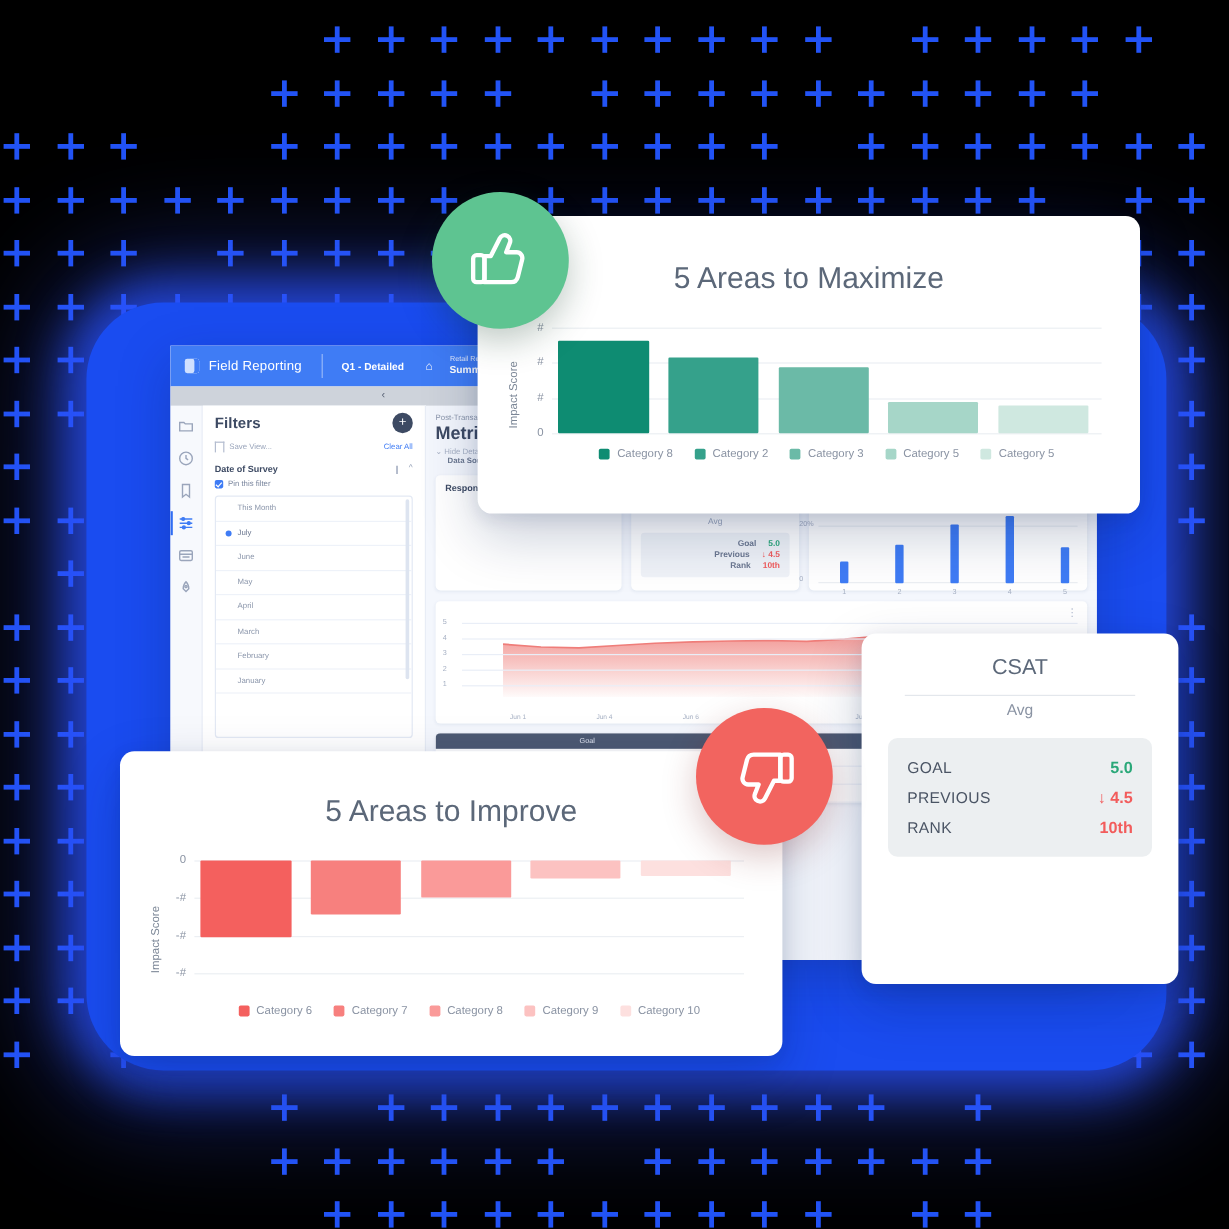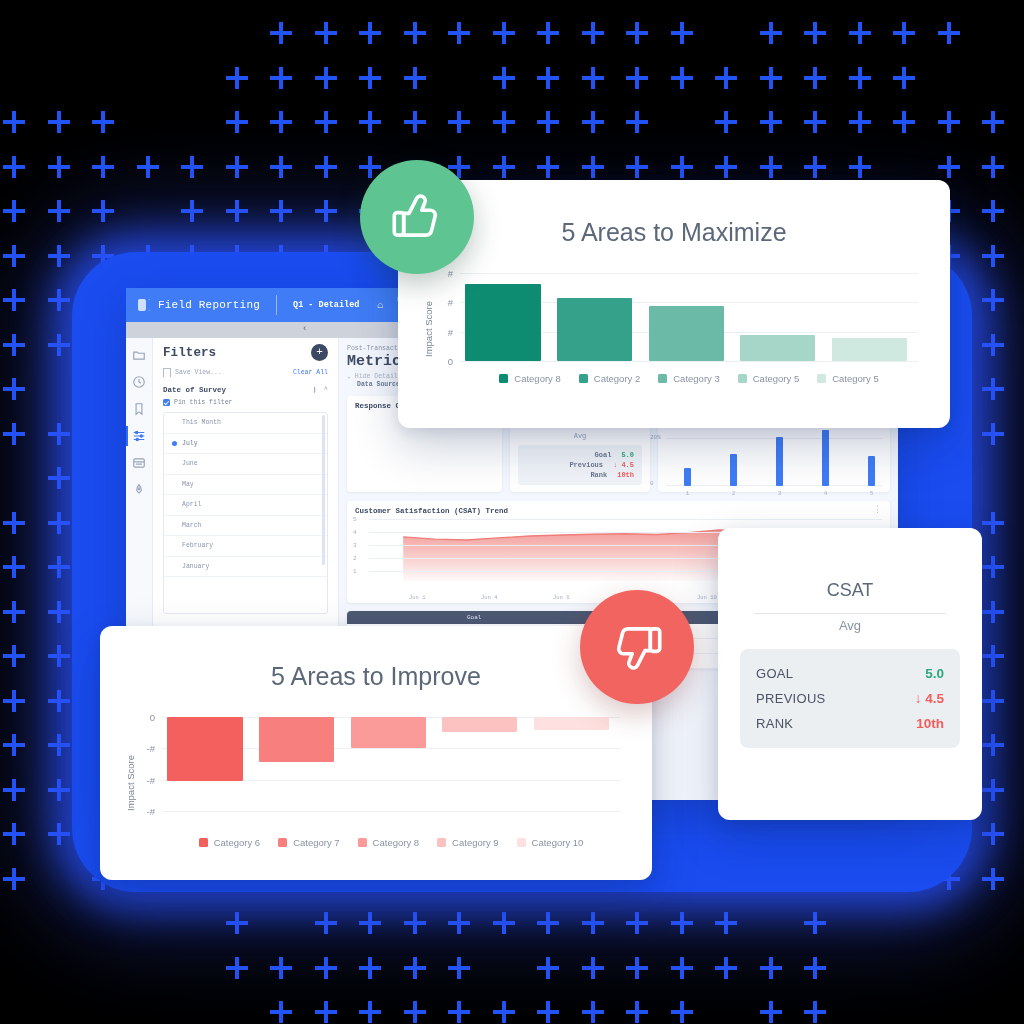--- a/index.html
+++ b/index.html
@@ -23,24 +23,23 @@
     box-shadow:0 0 38px 18px rgba(40,80,250,.75), 0 0 90px 40px rgba(60,90,250,.35);
     filter:blur(0.4px);
   }
   #glow:after{
     content:"";position:absolute;inset:-10px;border-radius:74px;
     background:radial-gradient(closest-side,rgba(90,120,255,.45),rgba(90,120,255,0) 72%);
   }
 
   
   #dash{
-    position:absolute;left:126px;top:288px;width:772px;height:512px;
+    position:absolute;left:142px;top:288px;width:772px;height:512px;
     background:#f4f7fd;overflow:hidden;
     box-shadow:0 14px 40px rgba(10,30,80,.25);
-    font-family:Liberation Mono, monospace;
   }
   .dash-topbar{height:34px;background:#3f7cf5;display:flex;align-items:center;color:#fff;}
   .dash-logo{width:12px;height:12px;margin:0 8px 0 12px;background:#cfe0ff;border-radius:2px;
       box-shadow:inset -4px 0 0 #3f7cf5, inset -6px 0 0 #cfe0ff;}
   .dash-app{font-size:11px;font-weight:400;letter-spacing:.2px;}
   .dash-sep{width:1px;height:20px;background:rgba(255,255,255,.45);margin:0 16px;}
   .dash-crumb{font-size:8.5px;font-weight:bold;}
   .dash-home{margin:0 14px 0 18px;font-size:10px;opacity:.95;}
   .dash-rr{line-height:1.15;text-align:center;}
   .dash-rr .s1{font-size:6px;opacity:.85;display:block;}
@@ -138,21 +137,21 @@
   .grid-line{position:absolute;left:0;right:0;height:1px;background:#eceff3;}
   .ytick{position:absolute;right:calc(100% + 7px);font-size:9.5px;color:#8a93a3;
      transform:translateY(-50%);white-space:nowrap;}
   .bar{position:absolute;border-radius:1px;}
   .legend{display:flex;justify-content:center;gap:18px;margin-top:12px;}
   .lg{display:flex;align-items:center;gap:6px;}
   .lg .sw{width:9px;height:9px;border-radius:1.5px;}
   .lg .lt{font-size:9.5px;color:#8a93a3;}
 
   
-  #card-csat .cs-title{font-size:18px;color:#5c6879;font-weight:400;text-align:center;padding-top:18px;margin-top:34px;}
+  #card-csat .cs-title{font-size:18px;color:#5c6879;font-weight:400;text-align:center;padding-top:18px;}
   #card-csat .cs-rule{height:1px;background:#e3e7ec;margin:12px 36px 0 36px;}
   #card-csat .cs-big{font-size:68px;font-weight:bold;color:#0e1c2e;text-align:center;
      line-height:1;margin-top:14px;letter-spacing:-1px;}
   #card-csat .cs-avg{font-size:13px;color:#8a93a3;text-align:center;margin-top:4px;}
   #card-csat .cs-box{background:#eceff1;border-radius:8px;margin:16px 22px 0 22px;padding:12px 16px;}
   #card-csat .cs-row{display:flex;justify-content:space-between;align-items:center;padding:5px 0;}
   #card-csat .cs-l{font-size:13px;color:#4a5464;letter-spacing:.3px;}
   #card-csat .cs-v{font-size:13.5px;font-weight:bold;}
 
   
@@ -524,21 +523,20 @@
                 <div class="bbl" style="left: 113.5px;">3</div>
                 <div class="bb" style="left: 156px; height: 56.0952px;"></div>
                 <div class="bbl" style="left: 159.5px;">4</div>
                 <div class="bb" style="left: 202px; height: 29.5238px;"></div>
                 <div class="bbl" style="left: 205.5px;">5</div>
               </div>
           </div>
         </div>
 
         <div class="trend">
-          <div class="t-t">Customer Satisfaction (CSAT) Trend</div>
           <div class="tkebab">⋮</div>
           <div id="trend-plot" style="position:absolute;left:22px;right:8px;top:18px;bottom:12px;"><svg width="100%" height="62" viewBox="0 0 600 62" preserveAspectRatio="none">
                 <linearGradient id="tg" x1="0" y1="0" x2="0" y2="1">
                   <stop offset="0%" stop-color="#f08a86" stop-opacity="0.85"></stop>
                   <stop offset="100%" stop-color="#f08a86" stop-opacity="0.04"></stop>
                 </linearGradient>
                 <path d="M 40 17.824999999999996 L 40 17.824999999999996 L 77 20.15 L 114 20.925000000000004 L 151 18.910000000000004 L 188 17.050000000000004 L 225 15.964999999999996 L 262 15.190000000000005 L 299 14.725000000000001 L 336 15.5 L 373 13.64 L 410 10.850000000000001 L 447 12.399999999999999 L 484 13.64 L 521 13.174999999999997 L 558 14.725000000000001 L 595 12.710000000000008 L 600 62 L 40 62 Z" fill="url(#tg)"></path>
                 <path d="M 40 17.824999999999996 L 40 17.824999999999996 L 77 20.15 L 114 20.925000000000004 L 151 18.910000000000004 L 188 17.050000000000004 L 225 15.964999999999996 L 262 15.190000000000005 L 299 14.725000000000001 L 336 15.5 L 373 13.64 L 410 10.850000000000001 L 447 12.399999999999999 L 484 13.64 L 521 13.174999999999997 L 558 14.725000000000001 L 595 12.710000000000008" fill="none" stroke="#ef7d79" stroke-width="1.4"></path>
               </svg><div style="position: absolute; left: -16px; font-size: 6px; color: rgb(167, 177, 196); top: -3px;">5</div><div style="position: absolute; left: 0px; right: 0px; height: 1px; background: rgb(233, 238, 247); top: 0px;"></div><div style="position: absolute; left: -16px; font-size: 6px; color: rgb(167, 177, 196); top: 10px;">4</div><div style="position: absolute; left: 0px; right: 0px; height: 1px; background: rgb(233, 238, 247); top: 13px;"></div><div style="position: absolute; left: -16px; font-size: 6px; color: rgb(167, 177, 196); top: 23px;">3</div><div style="position: absolute; left: 0px; right: 0px; height: 1px; background: rgb(233, 238, 247); top: 26px;"></div><div style="position: absolute; left: -16px; font-size: 6px; color: rgb(167, 177, 196); top: 36px;">2</div><div style="position: absolute; left: 0px; right: 0px; height: 1px; background: rgb(233, 238, 247); top: 39px;"></div><div style="position: absolute; left: -16px; font-size: 6px; color: rgb(167, 177, 196); top: 49px;">1</div><div style="position: absolute; left: 0px; right: 0px; height: 1px; background: rgb(233, 238, 247); top: 52px;"></div><div style="position: absolute; bottom: -10px; font-size: 5.5px; color: rgb(167, 177, 196); left: 40px;">Jun 1</div><div style="position: absolute; bottom: -10px; font-size: 5.5px; color: rgb(167, 177, 196); left: 112px;">Jun 4</div><div style="position: absolute; bottom: -10px; font-size: 5.5px; color: rgb(167, 177, 196); left: 184px;">Jun 6</div><div style="position: absolute; bottom: -10px; font-size: 5.5px; color: rgb(167, 177, 196); left: 256px;">Jun 8</div><div style="position: absolute; bottom: -10px; font-size: 5.5px; color: rgb(167, 177, 196); left: 328px;">Jun 10</div><div style="position: absolute; bottom: -10px; font-size: 5.5px; color: rgb(167, 177, 196); left: 400px;">Jun 12</div><div style="position: absolute; bottom: -10px; font-size: 5.5px; color: rgb(167, 177, 196); left: 472px;">Jun 14</div></div>
         </div>

